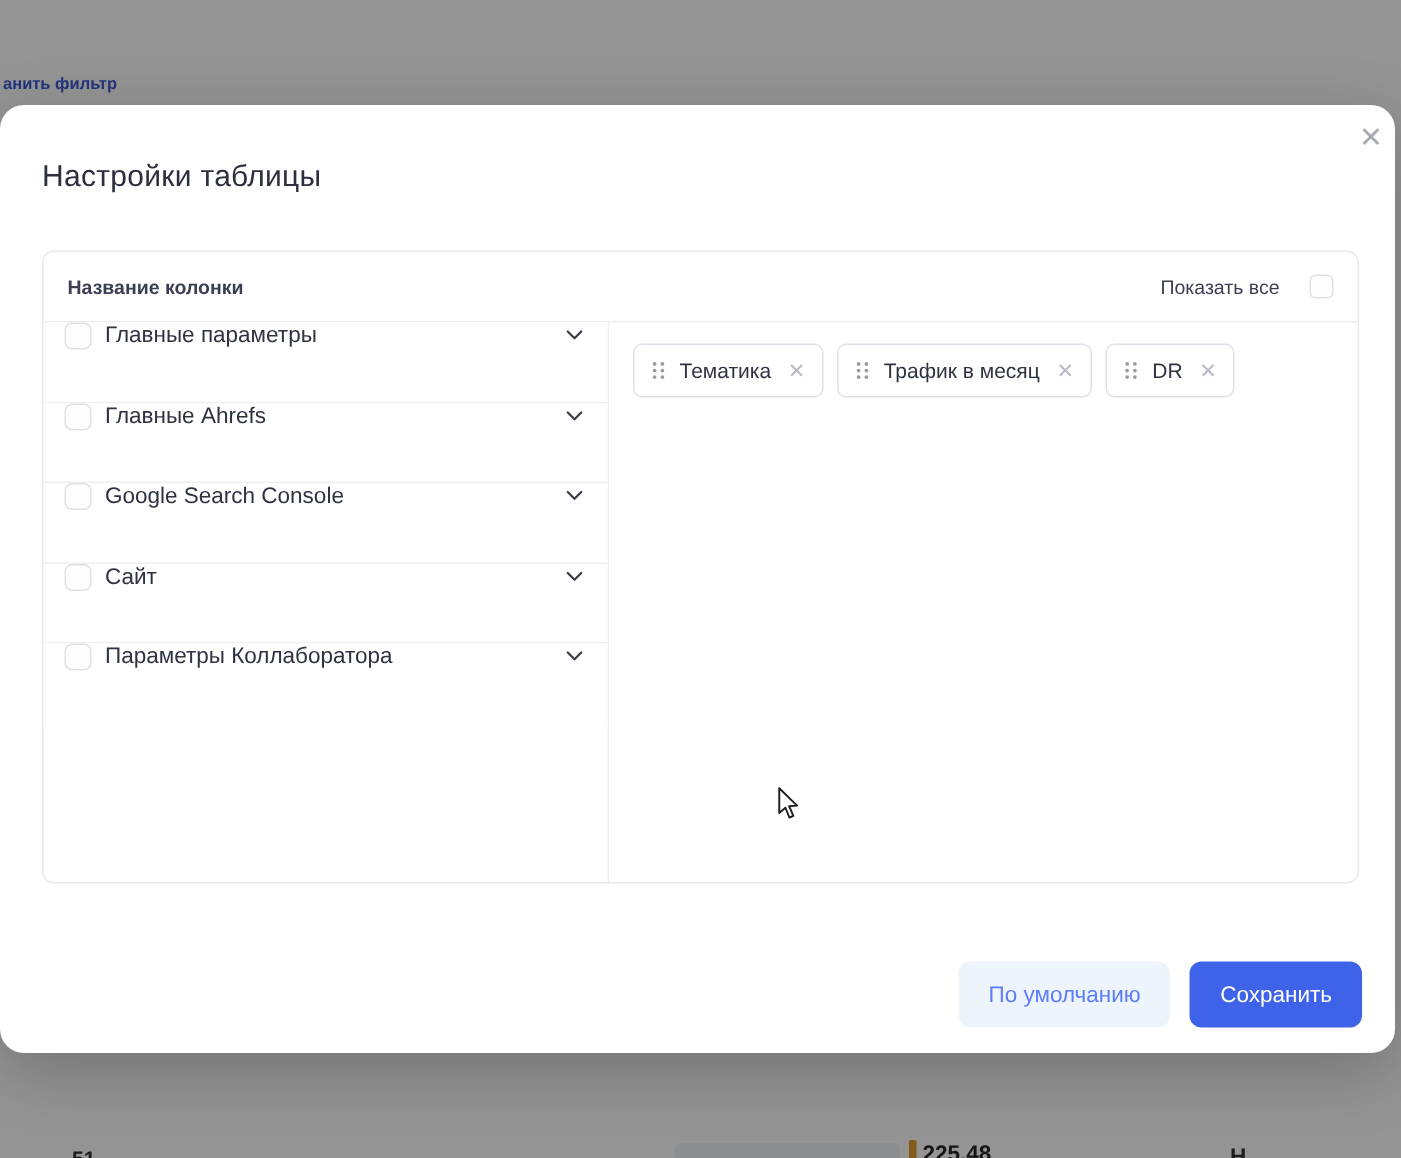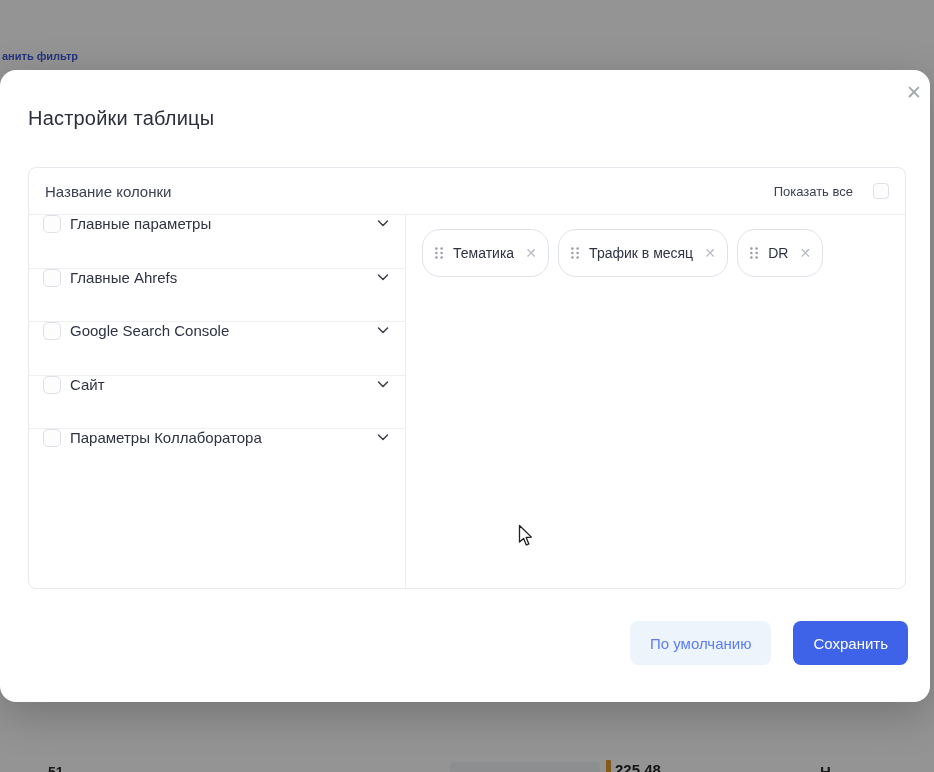--- a/index.html
+++ b/index.html
@@ -47,21 +47,21 @@
   
   .panel {
     position:absolute; left:28px; top:97px; width:878px; height:422px;
     border:1px solid #e7e9ee; border-radius:8px; background:#fff;
     display:flex; flex-direction:column; overflow:hidden;
   }
   .panel-header {
     height:47px; flex:0 0 47px; border-bottom:1px solid #ecedf1;
     display:flex; align-items:center; padding:0 16px;
   }
-  .panel-header-title { font-size:15px; color:#3a3f52; }
+  .panel-header-title { font-size:13px; color:#3a3f52;font-weight:bold; }
   .show-all { margin-left:auto; display:flex; align-items:center; gap:20px; cursor:pointer; }
   .show-all-label { font-size:13px; color:#3a3f52; }
   .cbx {
     display:inline-block; background:#fdfdfe; border:1px solid #dfe1e8;
     cursor:pointer; flex:0 0 auto;
   }
   .cbx-sm { width:16px; height:16px; border-radius:4px; }
   .cbx-md { width:18px; height:18px; border-radius:5px; }
 
   .panel-body { flex:1; display:flex; min-height:0; }
@@ -72,35 +72,35 @@
     background:#fff;
   }
   .cat-col .cat-row:last-child { border-bottom:none; }
   .cat-label { font-size:15px; color:#2e3342; margin-left:9px; }
   .cat-spacer { flex:1; }
   .cat-dot { width:8px; height:8px; border-radius:50%; margin-right:13px; }
   .chev { width:16px; height:16px; display:inline-block; }
 
   .chips-col { flex:1; padding:14px 16px; display:flex; align-items:flex-start; gap:9px; flex-wrap:wrap; }
   .chip {
-    display:inline-flex; align-items:center; height:48px;
-    border:1px solid #e0e2e9; border-radius:18px; background:#fff;
+    display:inline-flex; align-items:center; height:36px;
+    border:1px solid #e0e2e9; border-radius:6px; background:#fff;
     padding:0 9px 0 11px; gap:9px;
   }
   .chip-label { font-size:14px; color:#2e3342; white-space:nowrap; }
   .chip-handle { display:inline-flex; cursor:grab; }
   .chip-close {
     border:none; background:transparent; color:#b9bbc4; font-size:14px;
     width:16px; height:16px; line-height:15px; text-align:center; cursor:pointer; padding:0;
     font-family:"Liberation Sans", sans-serif;
   }
 
   
   .footer {
-    position:absolute; right:22px; bottom:37px; display:flex; gap:22px;
+    position:absolute; right:22px; bottom:17px; display:flex; gap:13px;
   }
   .btn {
     height:44px; border:none; border-radius:8px; padding:0 20px;
     font-size:15px; cursor:pointer; font-family:"Liberation Sans", sans-serif;
   }
   .btn-default { background:#EDF4FC; color:#5C7CFA; }
   .btn-save { background:#3E63E8; color:#ffffff; }
 
   
   .cursor { position:absolute; left:518px; top:524px; z-index:3; pointer-events:none; }

